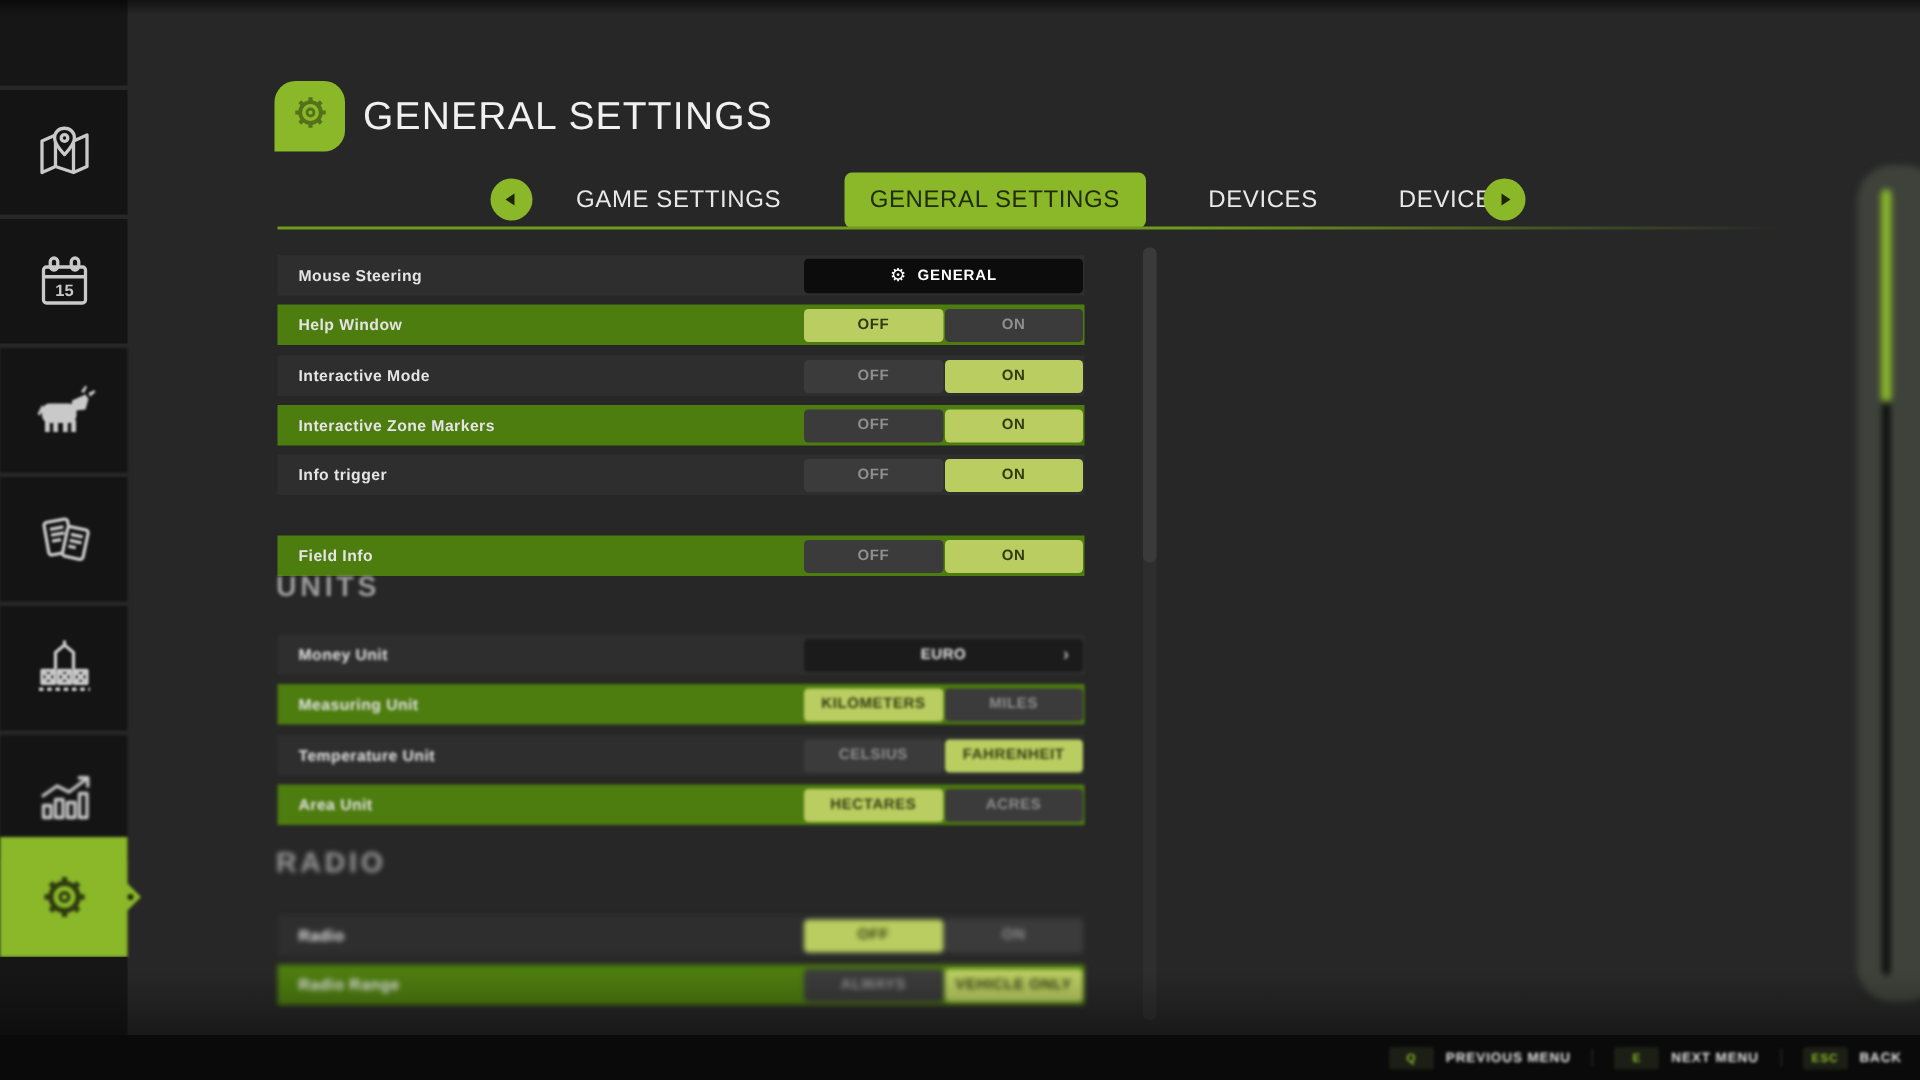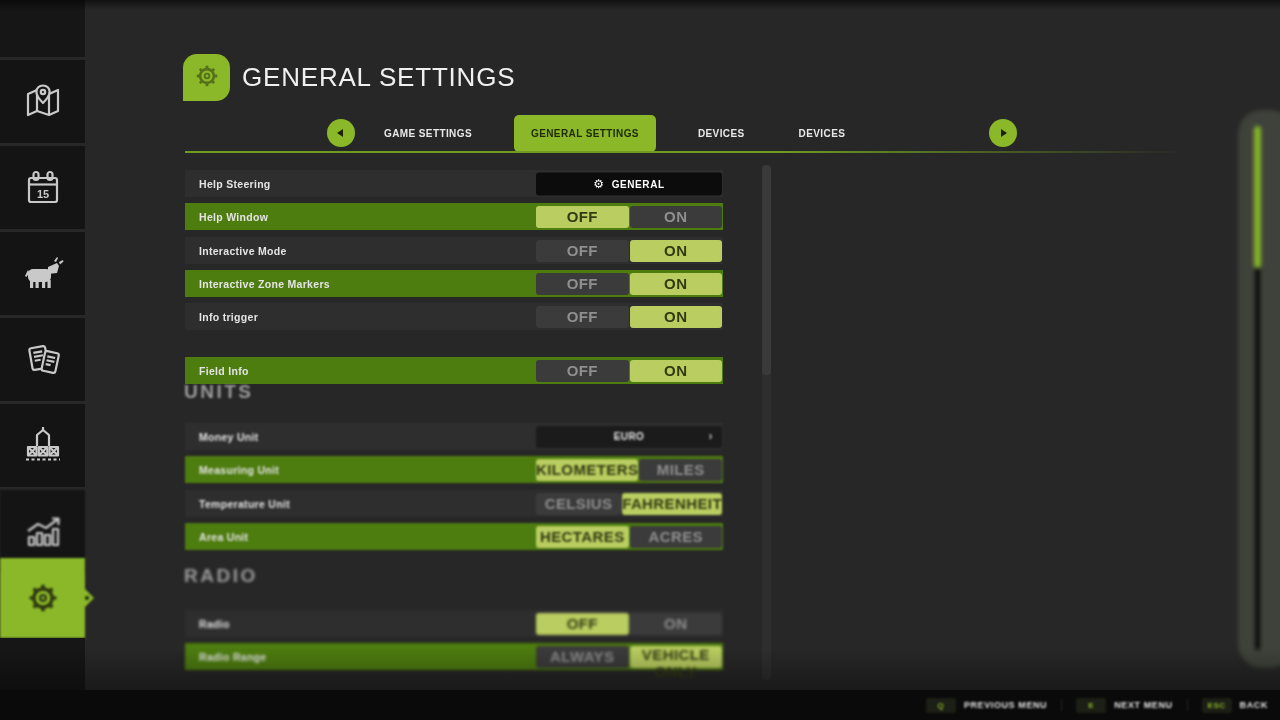--- a/index.html
+++ b/index.html
@@ -25,39 +25,39 @@
   .app-badge{position:absolute;left:183px;top:54px;width:47px;height:47px;background:#8ab829;
              border-radius:14px 14px 14px 0;display:flex;align-items:center;justify-content:center;color:#55711a;}
   .page-title{position:absolute;left:242px;top:62px;font-size:26px;font-weight:500;color:#f0f0f0;letter-spacing:.8px;}
 
   
   .tab-circle{position:absolute;top:119px;width:28px;height:28px;border-radius:50%;background:#8ab829;
               display:flex;align-items:center;justify-content:center;cursor:pointer;}
   .tab-circle .tri-l{width:0;height:0;border-right:6px solid #1c2405;border-top:4px solid transparent;border-bottom:4px solid transparent;margin-right:2px;}
   .tab-circle .tri-r{width:0;height:0;border-left:6px solid #1c2405;border-top:4px solid transparent;border-bottom:4px solid transparent;margin-left:2px;}
   .tabs{position:absolute;left:372px;top:115px;height:37px;display:flex;align-items:center;gap:30px;}
-  .tab{padding:0 12px;height:37px;display:flex;align-items:center;font-size:10px;font-weight:bold;
+  .tab{padding:0 12px;height:37px;display:flex;align-items:center;font-size:16px;font-weight:normal;
        letter-spacing:.4px;color:#e8e8e8;cursor:pointer;white-space:nowrap;}
   .tab.active{background:#8ab829;color:#212b07;border-radius:5px;padding:0 17px;}
   .tab-underline{position:absolute;left:185px;top:151px;width:1002px;height:2px;
        background:linear-gradient(to right,#6f9a1e 0%,#6f9a1e 60%,rgba(111,154,30,0) 100%);}
 
   
   .layer{position:absolute;inset:0;}
   .layer-units{filter:blur(1px);}
   .layer-radio{filter:blur(1.6px);}
 
   .row{position:absolute;left:185px;width:538px;height:27px;display:flex;align-items:center;}
   .row.bg-l{background:#2e2e2e;} .row.bg-d{background:#4d7c0f;}
   .rlabel{margin-left:14px;font-size:10.5px;font-weight:bold;color:#e4e4e4;letter-spacing:.3px;}
 
   .ctrl{position:absolute;right:1px;top:50%;transform:translateY(-50%);width:186px;}
   .toggle{display:flex;gap:1px;height:22px;}
   .tbtn{flex:1;border:none;background:#3b3b3b;color:#8f8f8f;font-family:inherit;
-        font-size:15px;font-weight:bold;letter-spacing:.4px;border-radius:3px;cursor:pointer;padding:0;}
+        font-size:10px;font-weight:bold;letter-spacing:.4px;border-radius:3px;cursor:pointer;padding:0;}
   .tbtn.sel{background:#b9cd60;color:#333a12;}
   .btn-dark{width:100%;height:23px;border:none;border-radius:3px;background:#0c0c0c;color:#fff;
         font-family:inherit;font-size:10px;font-weight:bold;letter-spacing:.6px;cursor:pointer;
         display:flex;align-items:center;justify-content:center;gap:7px;}
   .gear-glyph{font-family:"DejaVu Sans",sans-serif;font-size:12px;line-height:1;color:#fff;}
   .dropdown{position:relative;width:100%;height:22px;background:#1b1b1b;border-radius:3px;cursor:pointer;
         display:flex;align-items:center;justify-content:center;color:#e8e8e8;font-size:10px;font-weight:bold;letter-spacing:.4px;}
   .dropdown .arrow{position:absolute;right:9px;top:50%;transform:translateY(-56%);color:#bdbdbd;font-size:12px;font-weight:bold;}
 
   .sec-header{position:absolute;left:184px;font-size:19px;font-weight:bold;color:#9b9b9b;letter-spacing:2.5px;}
@@ -219,21 +219,21 @@
 
   <div class="tab-circle" style="left:989px">
     <span class="tri-r"></span>
   </div>
 
   <div class="tab-underline"></div>
 
   <div class="layer">
 
     <div class="row bg-l" style="top:170px">
-      <span class="rlabel">Help Steering</span>
+      <span class="rlabel">Mouse Steering</span>
       <div class="ctrl">
         <button class="btn-dark">
           <span class="gear-glyph">⚙</span>
           <span>GENERAL</span>
         </button>
       </div>
     </div>
 
     <div class="row bg-d" style="top:203px">
       <span class="rlabel">Help Window</span>

